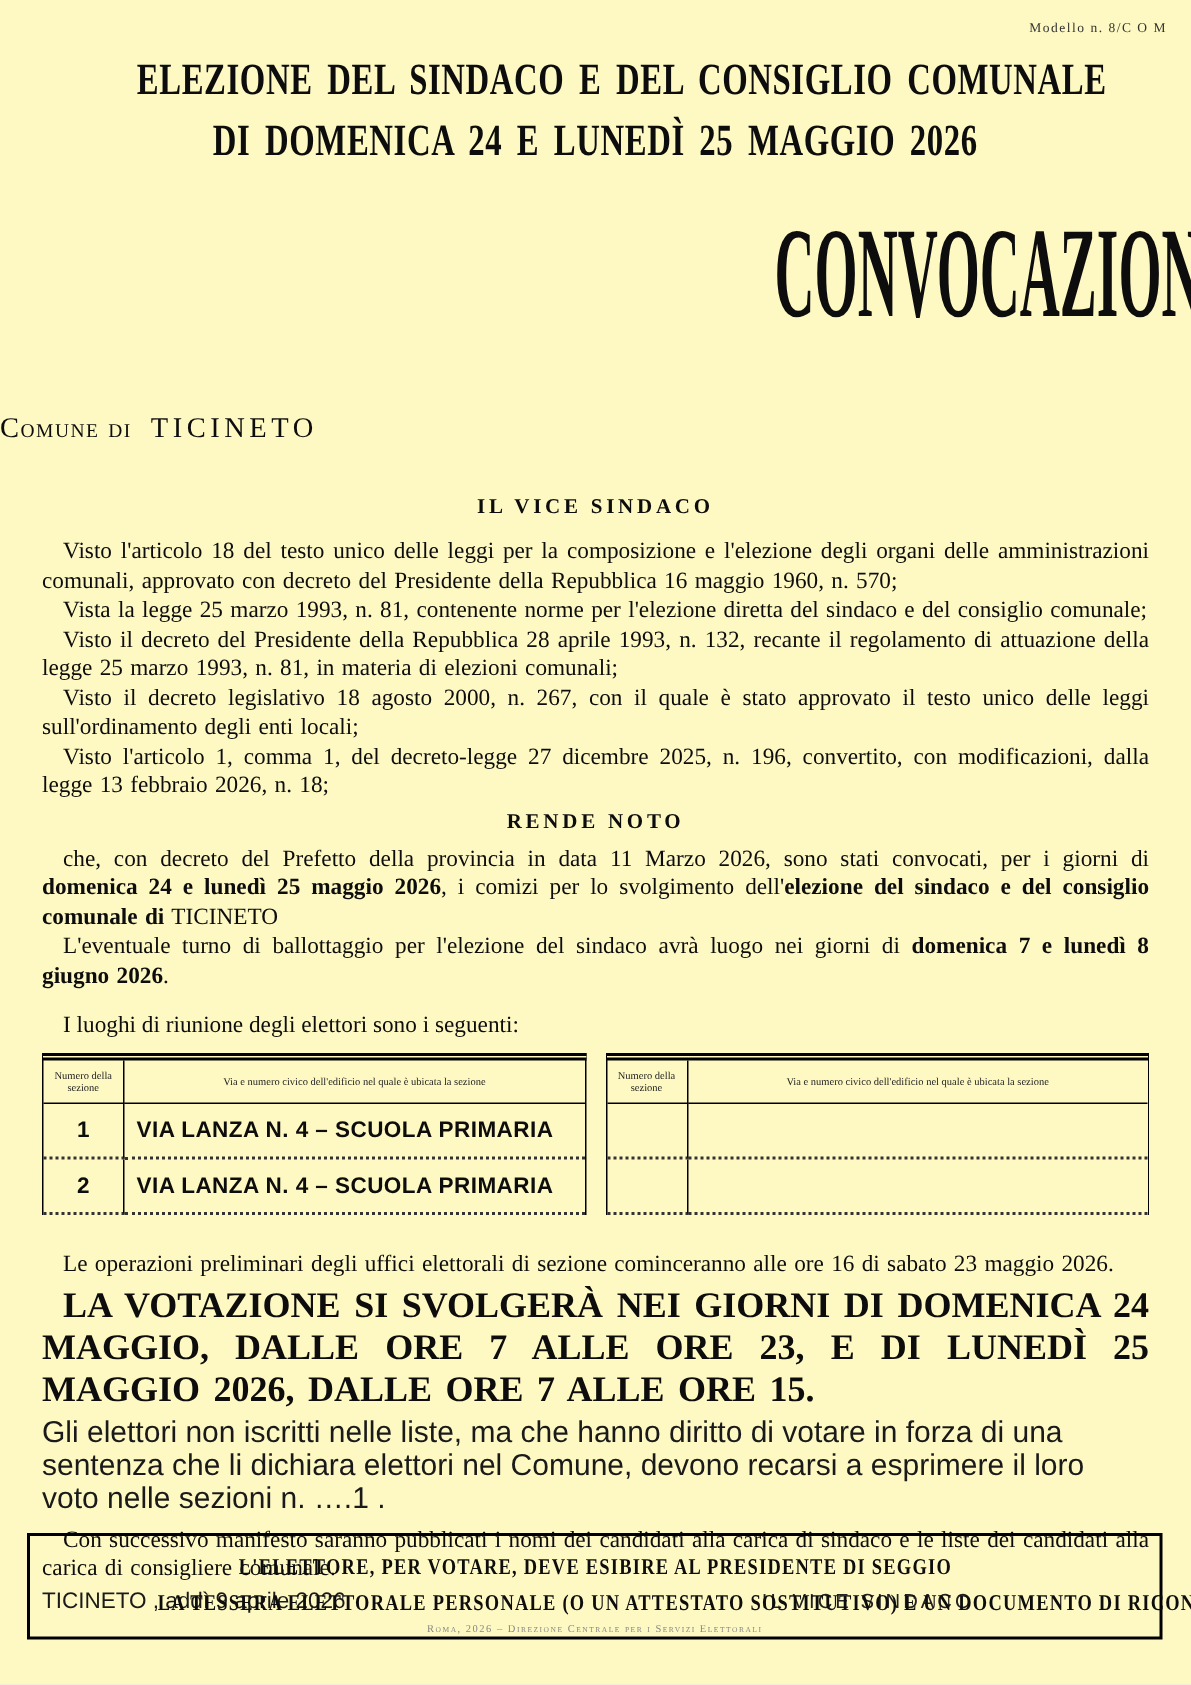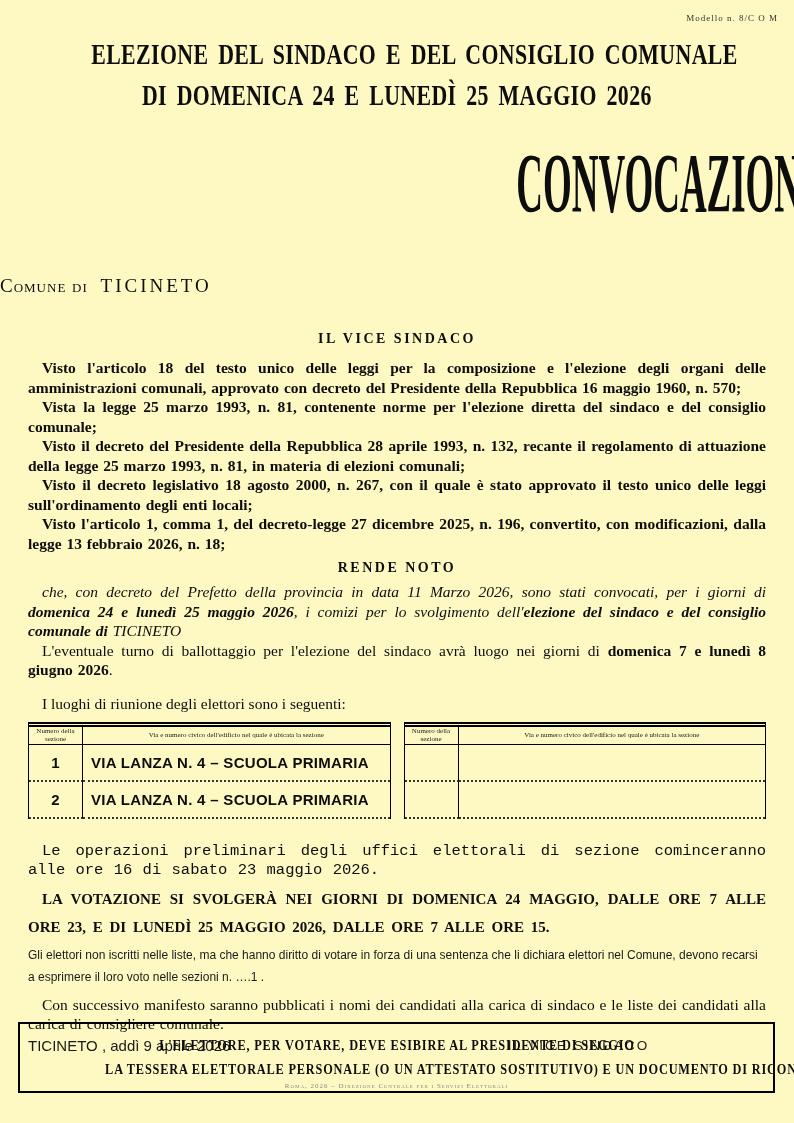--- a/index.html
+++ b/index.html
@@ -32,58 +32,58 @@
   .comune-name { letter-spacing:3px; margin-left:8px; }
   .section-heading {
     margin-top:34px; text-align:center;
     font-size:14px; font-weight:600; letter-spacing:2.5px;
   }
   .body-col { padding:0 28px; }
   .par {
     font-size:15.5px; line-height:19.5px; text-align:justify;
     text-indent:14px; word-spacing:1px;
   }
-  .premises { margin-top:11px;font-weight:bold; }
+  .premises { margin-top:11px; }
   .rende-noto { margin-top:7px; margin-bottom:6px; }
-  .convocation { margin-top:2px;font-style:italic; }
+  .convocation { margin-top:2px; }
   .b { font-weight:bold; }
   .luoghi-line { margin-top:15px; text-indent:14px; font-size:15.5px; }
   .tables-row { display:flex; gap:13px; margin:9px 28px 0 28px; }
   .sez-table {
     flex:1; border-top:5px double #000;
     border-left:1px solid #000; border-right:1px solid #000;
     display:grid; grid-template-columns:54px 1fr;
   }
   .sez-th {
     border-bottom:1px solid #000; border-right:1px solid #000;
     font-size:7px; line-height:8px; text-align:center; color:#222;
     padding:4px 2px; display:flex; align-items:center; justify-content:center;
-    height:18px;
+    height:29px;
   }
   .sez-th.last { border-right:none; }
   .sez-num {
     border-right:1px solid #000; border-bottom:2px dotted #333;
     display:flex; align-items:center; justify-content:center;
     font-family:"Liberation Sans", sans-serif; font-weight:bold; font-size:15px;
     height:37px;
   }
   .sez-addr {
     border-bottom:2px dotted #333;
     display:flex; align-items:center;
     font-family:"Liberation Sans", sans-serif; font-weight:bold; font-size:15px;
     letter-spacing:0.3px; padding-left:8px;
   }
-  .operations { margin-top:23px;font-family:Liberation Mono, monospace; }
+  .operations { margin-top:23px; }
   .votazione {
-    margin-top:4px; font-size:15px; font-weight:bold; line-height:28px;
+    margin-top:4px; font-size:24px; font-weight:bold; line-height:28px;
     text-align:justify; text-indent:14px; word-spacing:3px;
   }
   .electors-note {
     margin-top:3px; font-family:"Liberation Sans", sans-serif;
-    font-size:12px; line-height:22px; color:#1a1a1a;
+    font-size:20px; line-height:22px; color:#1a1a1a;
   }
   .manifesto { margin-top:7px; }
   .dateline-row { margin-top:3px; display:flex; align-items:flex-start; }
   .dateline {
     font-family:"Liberation Sans", sans-serif; font-size:15px; color:#1a1a1a;
   }
   .signature {
     margin-left:auto; margin-right:70px; width:235px; text-align:center;
     font-family:"Liberation Sans", sans-serif; font-size:13.5px; color:#222;
     letter-spacing:2px; line-height:18px;

